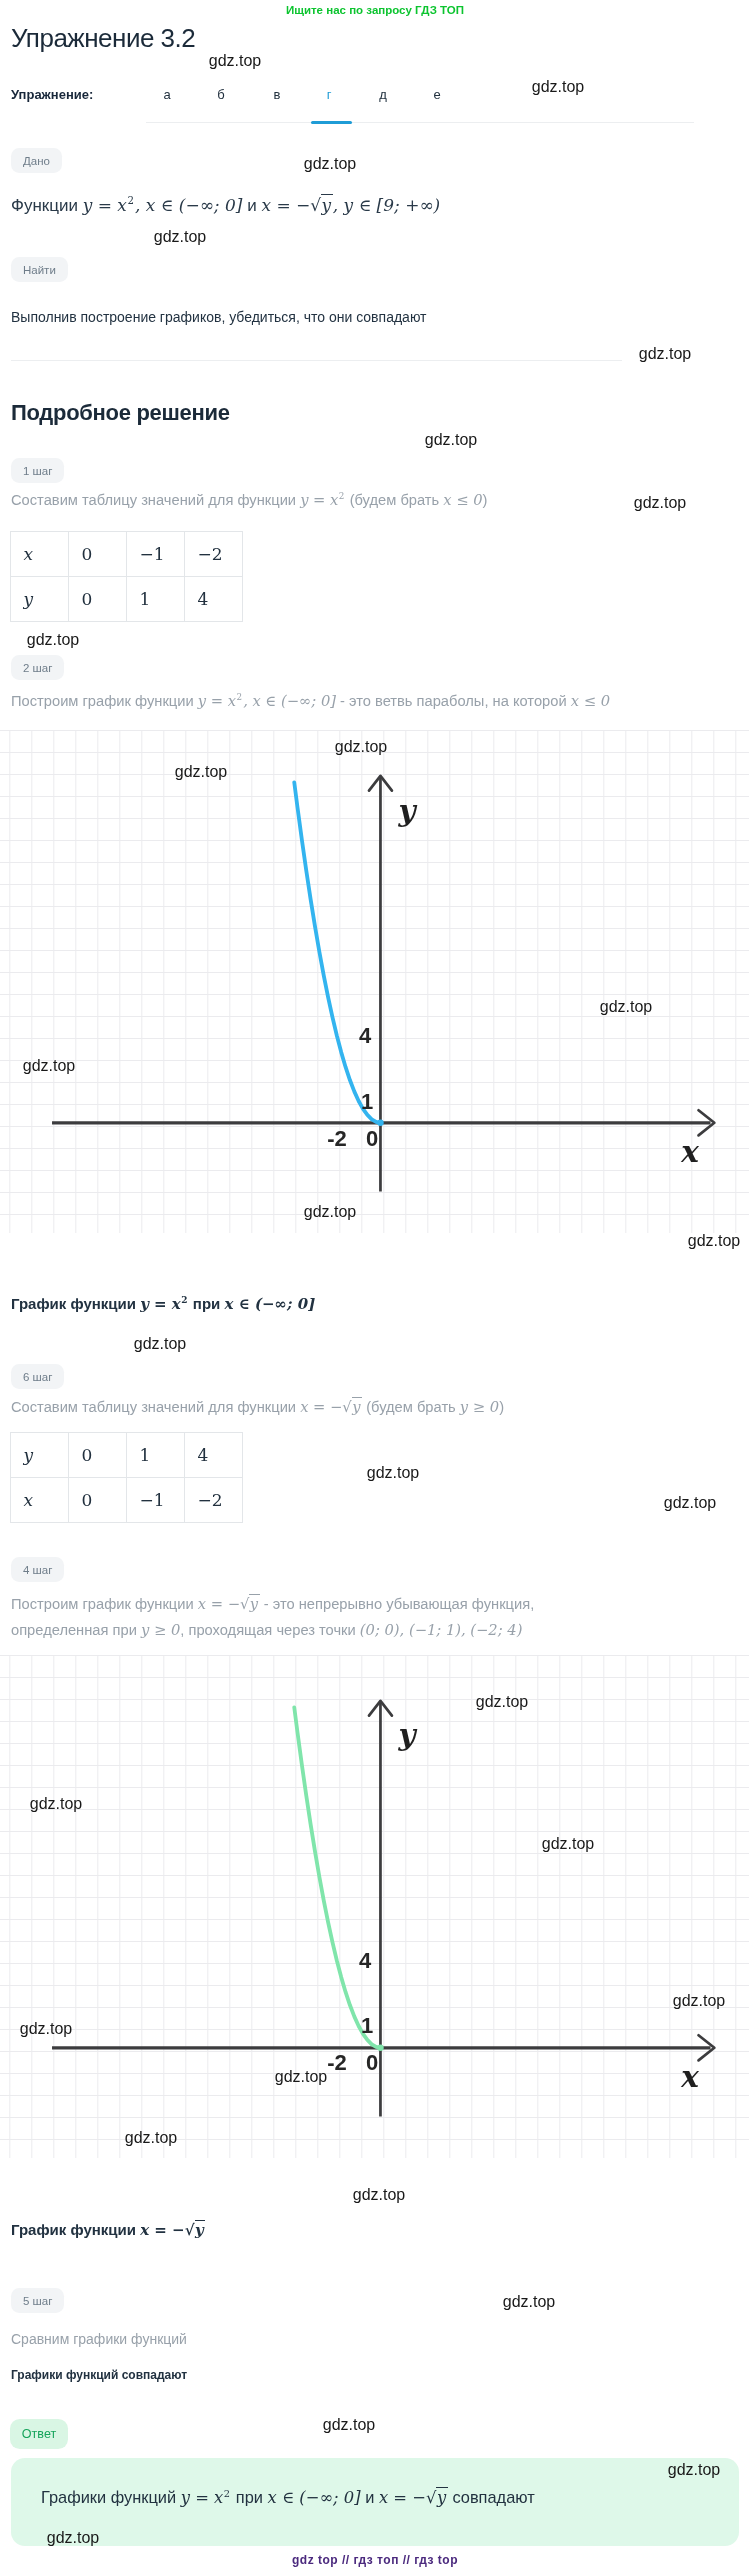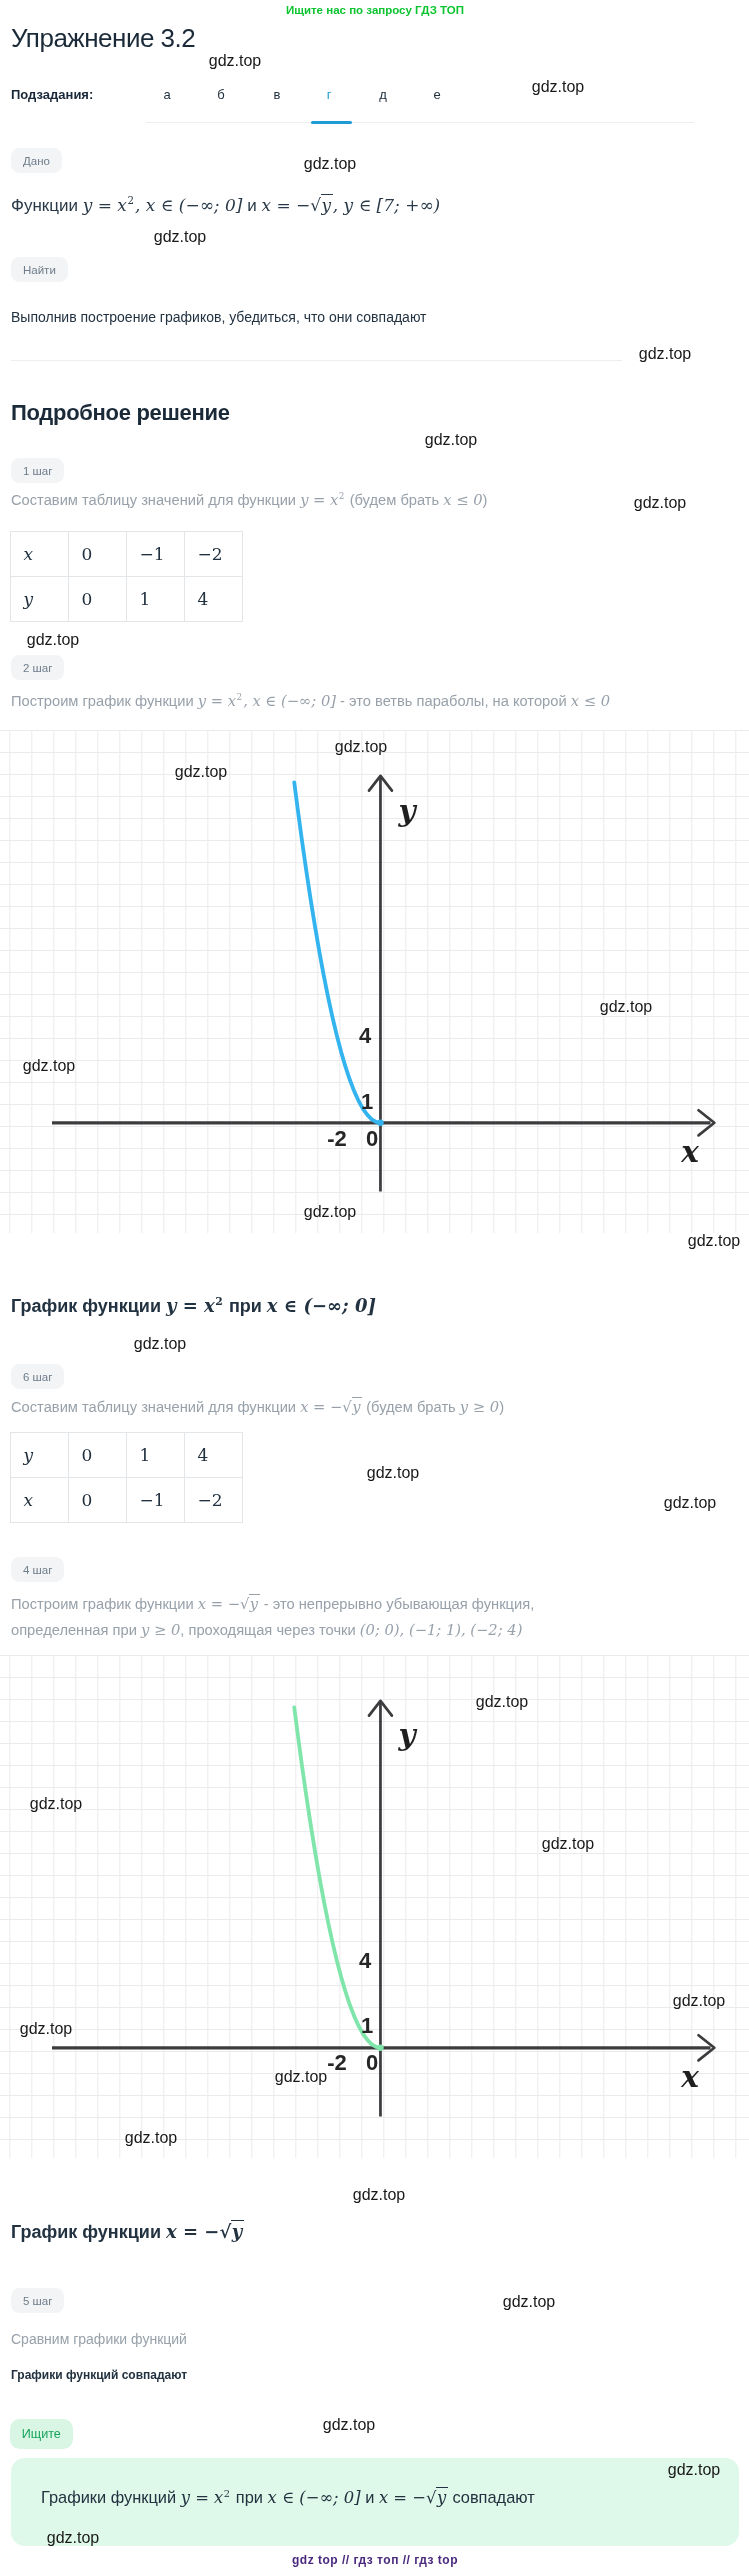--- a/index.html
+++ b/index.html
@@ -11,21 +11,21 @@
   .center{left:0;width:100%;text-align:center;}
   
   .wm{position:absolute;transform:translate(-50%,-50%);font-size:16px;color:#191919;
       white-space:nowrap;z-index:40;font-family:"Liberation Sans",sans-serif;}
   
   .banner{top:4.4px;font-size:11.5px;color:#0cc42f;font-weight:bold;}
   .footer{top:2553px;font-size:12px;color:#4b2a7e;font-weight:bold;letter-spacing:0.5px;}
   
   .h1{top:23px;left:11px;font-size:26px;font-weight:normal;color:#1b2a39;letter-spacing:-0.5px;}
   .h2{top:400px;left:11px;font-size:22px;font-weight:bold;color:#1b2a39;letter-spacing:-0.3px;}
-  .caption{left:11px;font-size:18px;color:#223241;font-weight:600;}
+  .caption{left:11px;font-size:15px;color:#223241;font-weight:600;}
   
   .tabs-label{top:87px;left:11px;font-size:13px;font-weight:bold;color:#18273a;}
   .tab{position:absolute;top:87px;transform:translateX(-50%);font-size:13px;color:#22313f;cursor:pointer;}
   .tab.active{color:#1f9cd6;}
   .tab-line{top:122px;left:146px;width:548px;height:1.1px;background:#eceef0;}
   .tab-underline{top:121px;left:311px;width:41px;height:2.7px;border-radius:1.6px;background:#1f9cd6;}
   
   .badge{position:absolute;left:11px;display:inline-flex;align-items:center;height:25px;
          padding:0 12px;border-radius:8.2px;background:#f2f4f6;color:#6f7d8a;font-size:11.5px;}
   .badge.answer{left:9.8px;height:29.5px;border-radius:9.8px;background:#d9f6e4;color:#16a45b;font-size:12.6px;}
@@ -57,32 +57,32 @@
   .answer-box{top:2458px;left:11px;width:728px;height:88px;border-radius:14px;background:#def8e9;}
   .answer-text{left:41px;top:2488px;font-size:16.4px;color:#223240;}
 </style>
 </head>
 <body>
 
 <div class="abs center banner">Ищите нас по запросу ГДЗ ТОП</div>
 
 <div class="abs h1">Упражнение 3.2</div>
 
-<div class="abs tabs-label">Подзадания:</div>
+<div class="abs tabs-label">Упражнение:</div>
 <span class="tab" style="left:167px">а</span>
 <span class="tab" style="left:221px">б</span>
 <span class="tab" style="left:277px">в</span>
 <span class="tab active" style="left:329px">г</span>
 <span class="tab" style="left:383px">д</span>
 <span class="tab" style="left:437px">е</span>
 <div class="abs tab-line"></div>
 <div class="abs tab-underline"></div>
 
 <div class="badge" style="top:148px">Дано</div>
-<div class="abs formula" style="top:195px"><span class="pk-t">Функции </span><span class="pk-m">y = x</span><span class="pk-ms">2</span><span class="pk-m">, x ∈ (−∞; 0]</span><span class="pk-t"> и </span><span class="pk-m">x = −√</span><span class="pk-mr">y</span><span class="pk-m">, y ∈ [7; +∞)</span></div>
+<div class="abs formula" style="top:195px"><span class="pk-t">Функции </span><span class="pk-m">y = x</span><span class="pk-ms">2</span><span class="pk-m">, x ∈ (−∞; 0]</span><span class="pk-t"> и </span><span class="pk-m">x = −√</span><span class="pk-mr">y</span><span class="pk-m">, y ∈ [9; +∞)</span></div>
 
 <div class="badge" style="top:257px">Найти</div>
 <div class="abs plain" style="top:309px">Выполнив построение графиков, убедиться, что они совпадают</div>
 
 <div class="abs divider" style="top:360px;width:611px"></div>
 
 <div class="abs h2">Подробное решение</div>
 
 <div class="badge" style="top:458px">1 шаг</div>
 <div class="abs gray" style="top:491px"><span class="pk-t">Составим таблицу значений для функции </span><span class="pk-m">y = x</span><span class="pk-ms">2</span><span class="pk-t"> (будем брать </span><span class="pk-m">x ≤ 0</span><span class="pk-t">)</span></div>
@@ -164,21 +164,21 @@
   <span class="glabel" style="left:337px;top:408px">-2</span>
   <span class="glabel" style="left:372px;top:408px">0</span>
 </div>
 
 <div class="abs caption" style="top:2221px"><span class="pk-t">График функции </span><span class="pk-m">x = −√</span><span class="pk-mr">y</span></div>
 
 <div class="badge" style="top:2288px">5 шаг</div>
 <div class="abs gray" style="top:2331px;font-size:14px">Сравним графики функций</div>
 <div class="abs caption" style="top:2368px;font-size:12px">Графики функций совпадают</div>
 
-<div class="badge answer" style="top:2419px">Ищите</div>
+<div class="badge answer" style="top:2419px">Ответ</div>
 <div class="abs answer-box"></div>
 <div class="abs answer-text"><span class="pk-t">Графики функций </span><span class="pk-m">y = x</span><span class="pk-ms">2</span><span class="pk-t"> при </span><span class="pk-m">x ∈ (−∞; 0]</span><span class="pk-t"> и </span><span class="pk-m">x = −√</span><span class="pk-mr">y</span><span class="pk-t"> совпадают</span></div>
 
 <div class="abs center footer">gdz top  //  гдз топ  //  гдз top</div>
 
 <div id="wm-layer">
     <span class="wm" style="left: 235px; top: 61px;">gdz.top</span>
     <span class="wm" style="left: 558px; top: 87px;">gdz.top</span>
     <span class="wm" style="left: 330px; top: 164px;">gdz.top</span>
     <span class="wm" style="left: 180px; top: 237px;">gdz.top</span>

